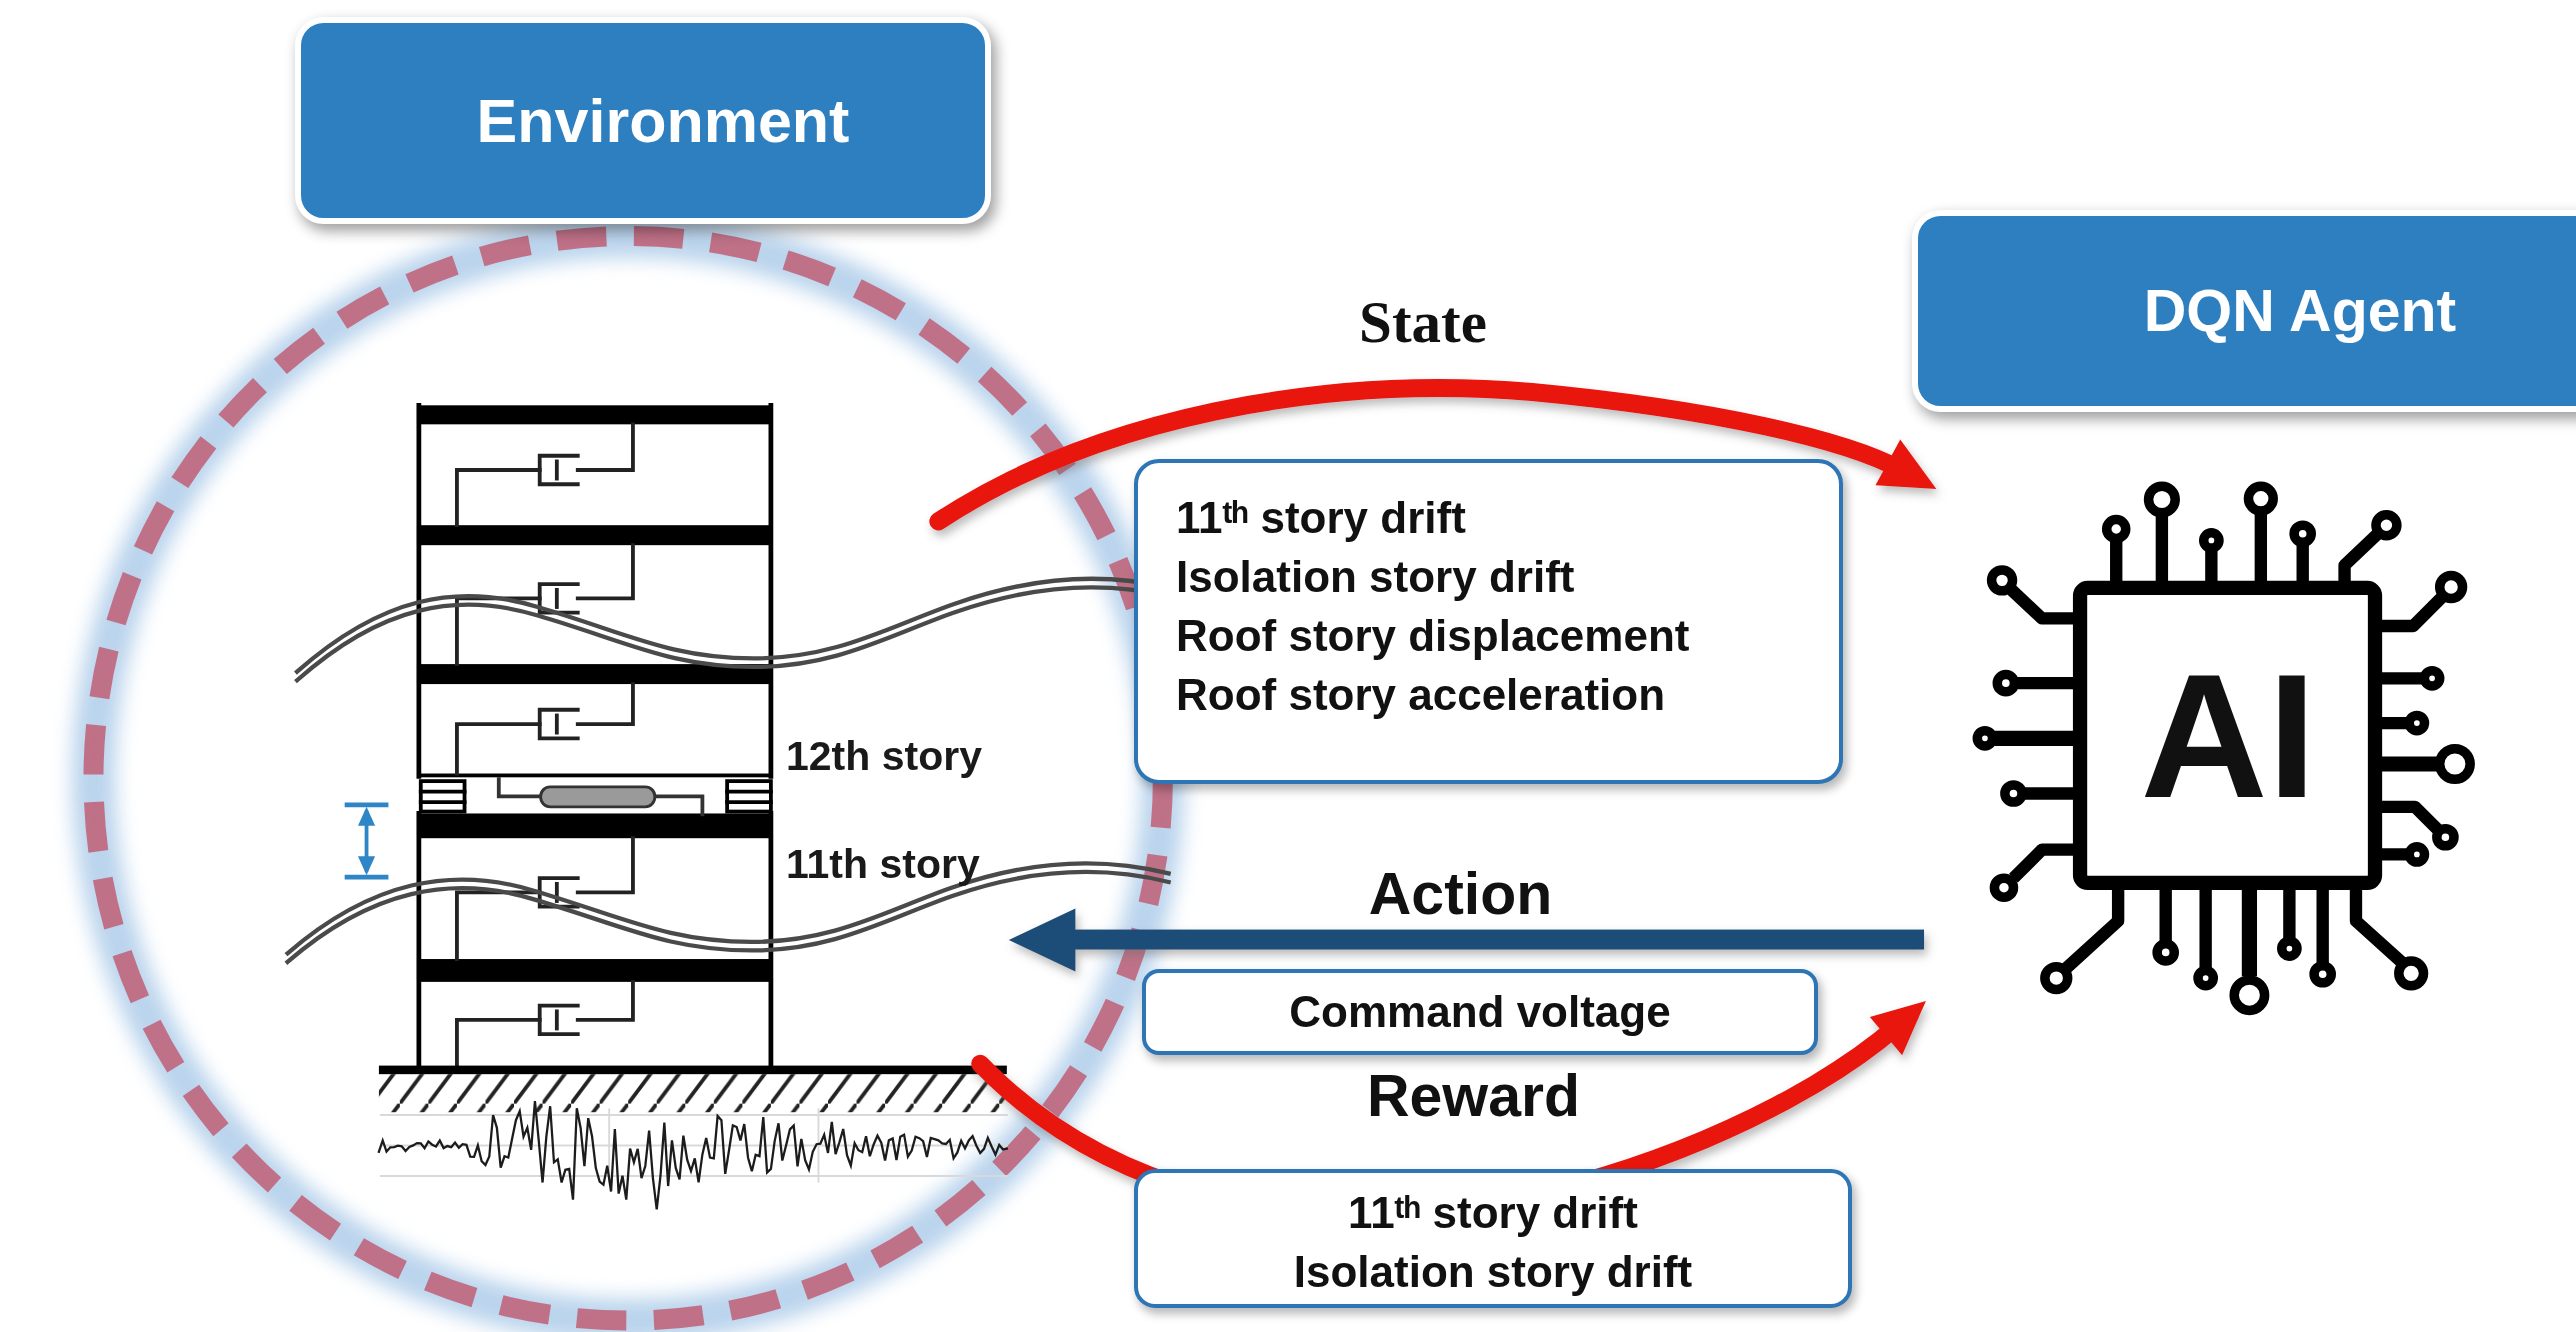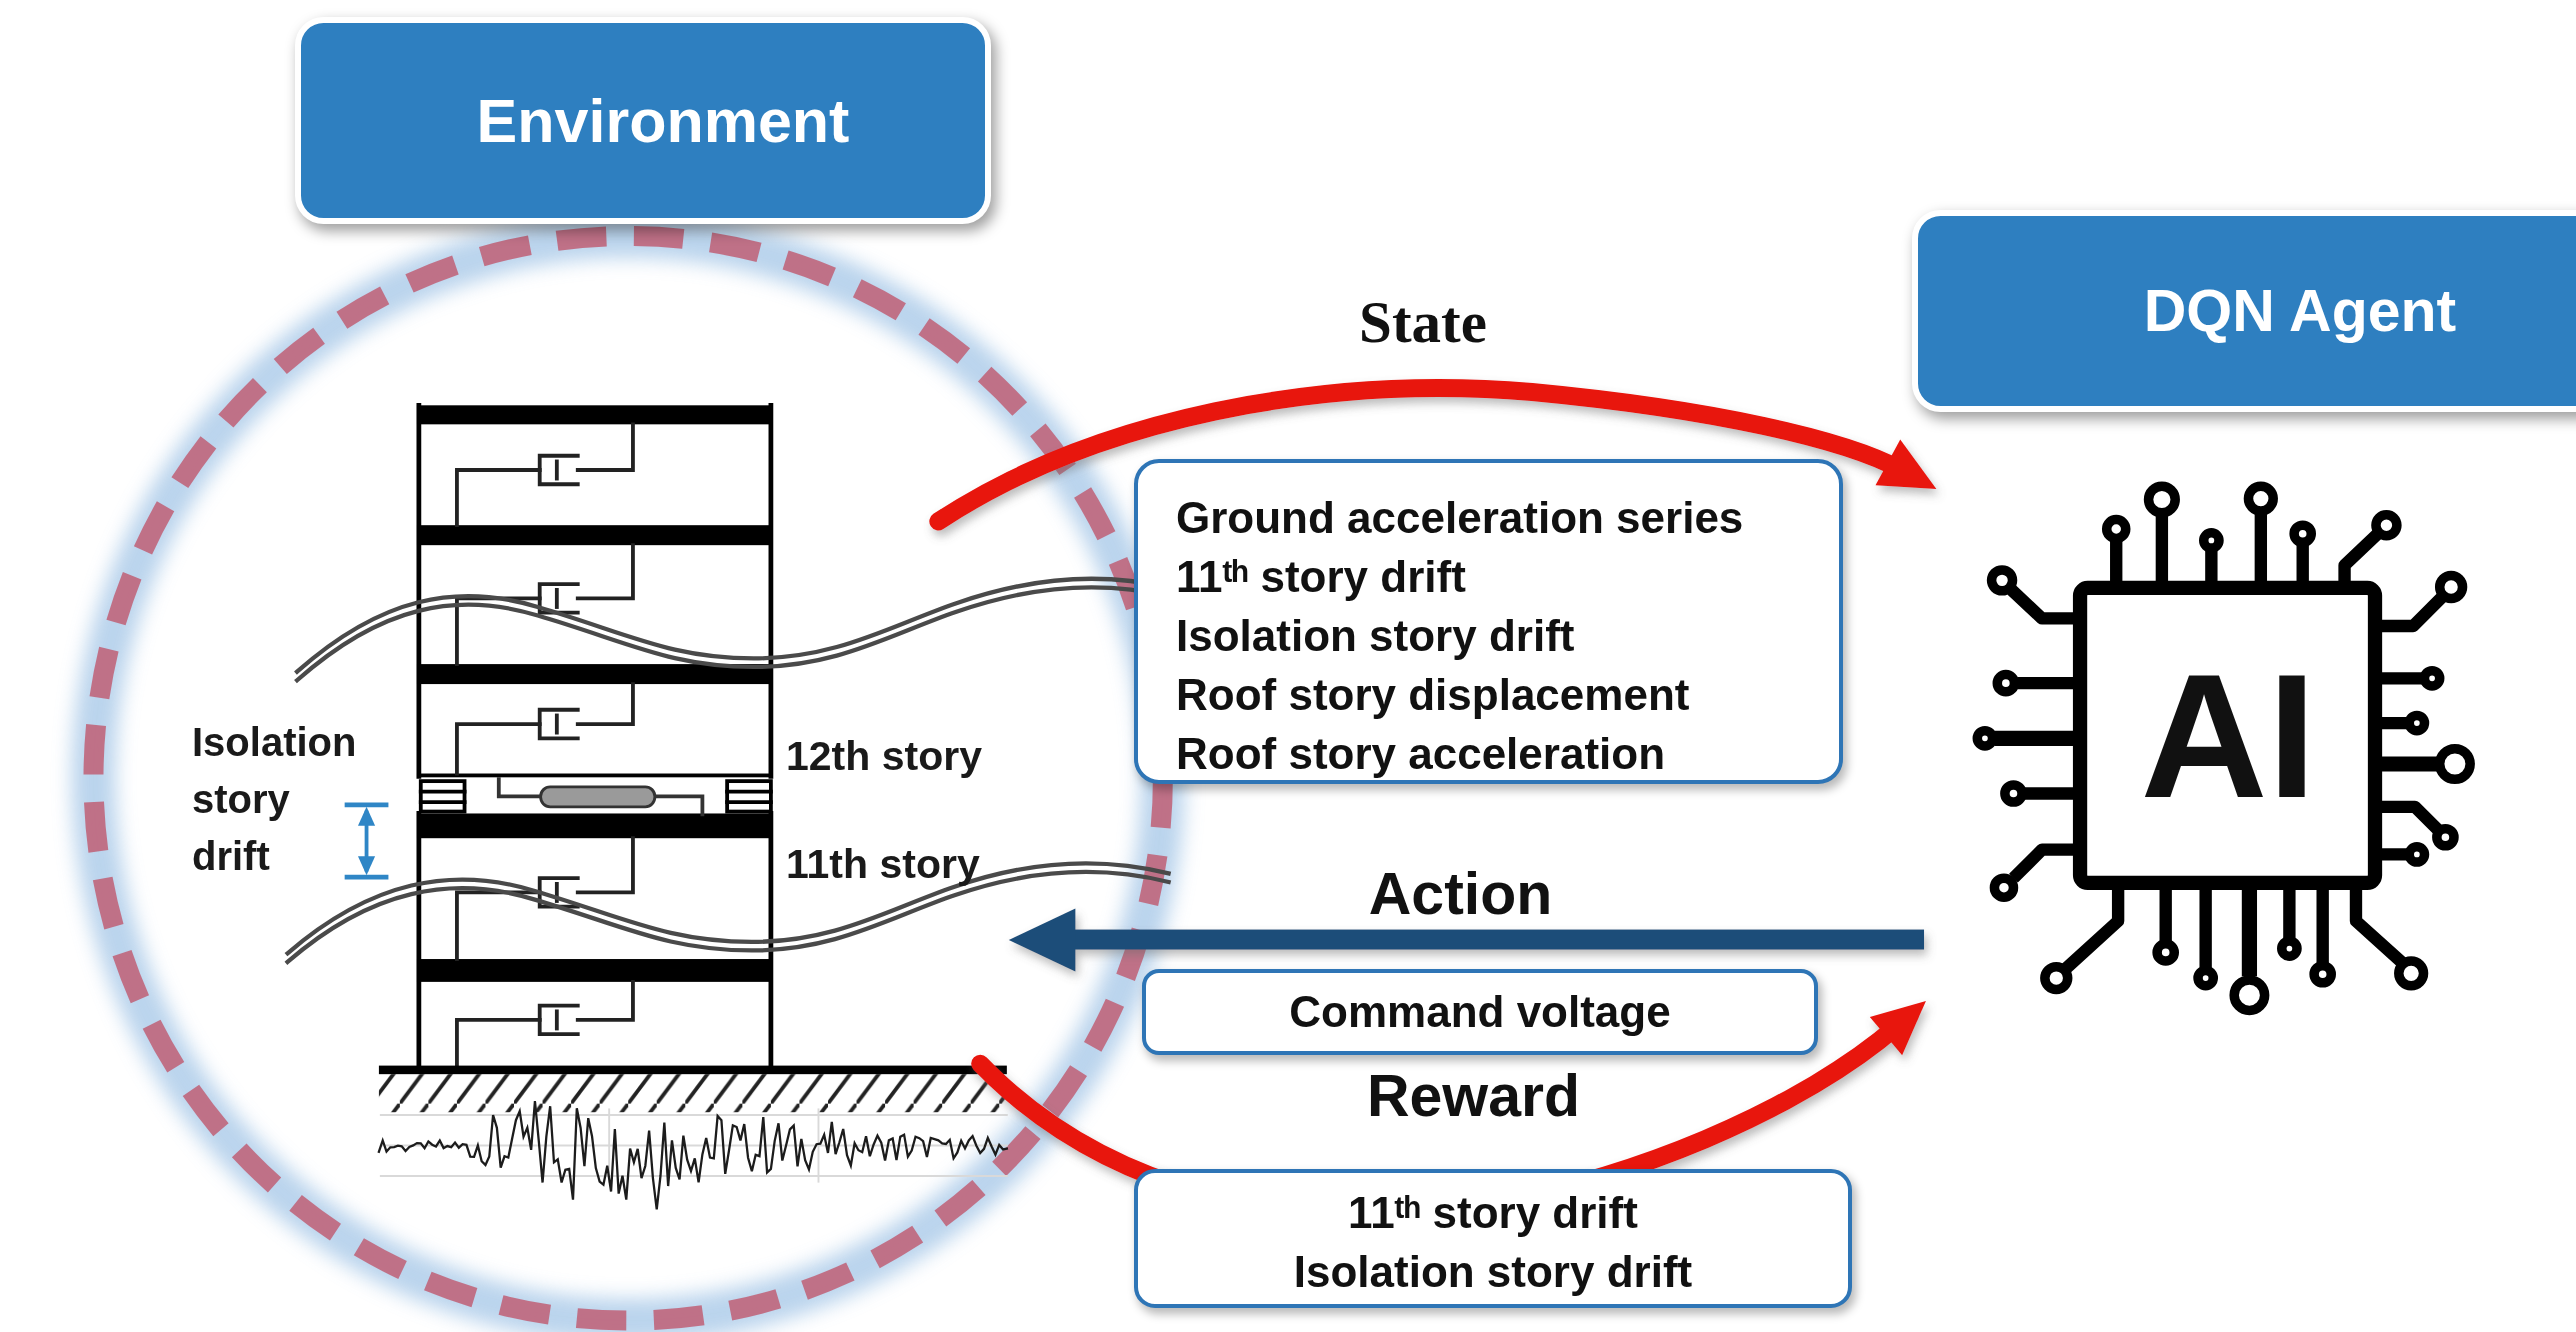--- a/index.html
+++ b/index.html
@@ -222,39 +222,33 @@
 
   <div class="title-pill pill-env">
     <span>Environment</span>
   </div>
   <div class="title-pill pill-dqn">
     <span>DQN Agent</span>
   </div>
 
   <div class="heading h-state">State</div>
   <div class="info-box box-state">
-    <div class="line">Ground acceleration series</div>
     <div class="line">11ᵗʰ story drift</div>
     <div class="line">Isolation story drift</div>
     <div class="line">Roof story displacement</div>
     <div class="line">Roof story acceleration</div>
   </div>
 
   <div class="heading h-action">Action</div>
   <div class="info-box box-cmd">
     <span>Command voltage</span>
   </div>
 
   <div class="heading h-reward">Reward</div>
   <div class="info-box box-reward">
     <div class="line">11ᵗʰ story drift</div>
     <div class="line">Isolation story drift</div>
   </div>
 
   <div class="bld-label lbl-12">12th story</div>
   <div class="bld-label lbl-11">11th story</div>
-  <div class="bld-label lbl-iso">
-    <div>Isolation</div>
-    <div>story</div>
-    <div>drift</div>
-  </div>
 </div>
 
 
 </body></html>

